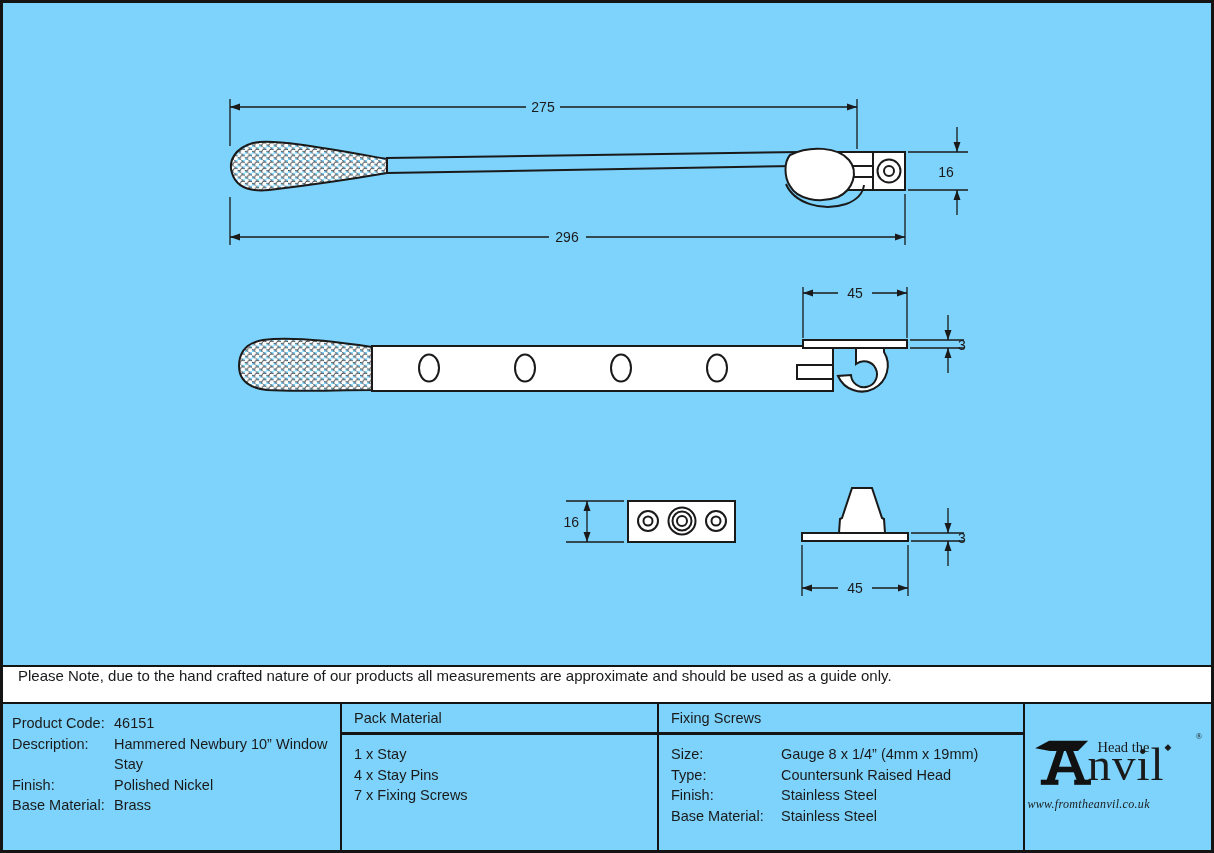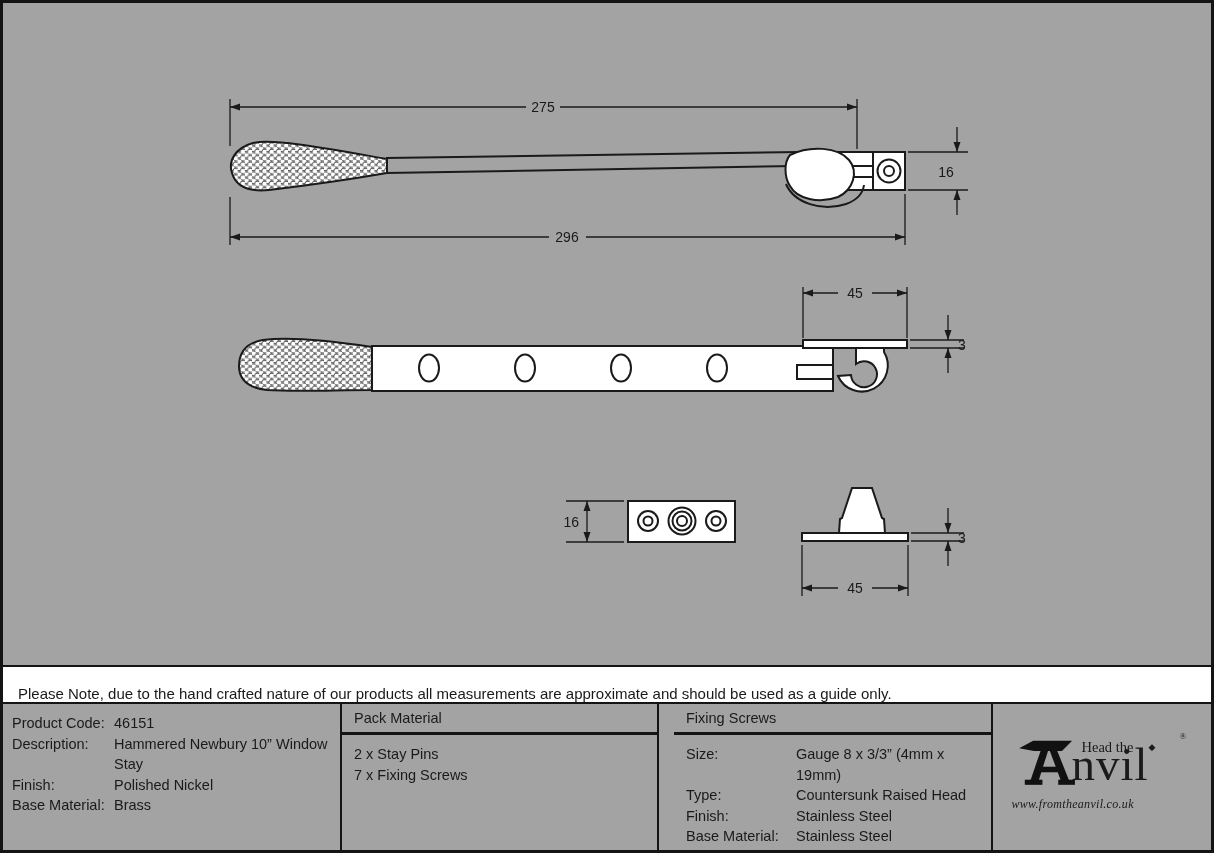--- a/index.html
+++ b/index.html
@@ -1,28 +1,28 @@
 <!DOCTYPE html>
 <html><head>
 <meta charset="utf-8">
 <style>
   html,body{margin:0;padding:0;background:#e8e8e8;}
-  .page{position:relative;width:1214px;height:853px;background:#a3a3a3;
+  .page{position:relative;width:1214px;height:853px;background:#7dd3fc;
         border:3px solid #141414;box-sizing:border-box;overflow:hidden;
         font-family:"Liberation Sans",sans-serif;color:#1a1a1a;}
   .drawing-svg{position:absolute;left:-3px;top:-3px;width:1214px;height:668px;}
   .note-row{position:absolute;left:-3px;right:-3px;top:662px;height:39px;
             border-top:2px solid #141414;border-bottom:2px solid #141414;
-            box-sizing:border-box;display:flex;align-items:flex-end;
+            box-sizing:border-box;display:flex;align-items:flex-start;
             padding-left:18px;font-size:15px;background:#fff;}
   .info-table{position:absolute;left:-3px;right:-3px;top:701px;bottom:-3px;display:flex;
               border-bottom:3px solid #141414;box-sizing:border-box;}
   .col{box-sizing:border-box;border-right:2px solid #141414;display:flex;flex-direction:column;}
   .col:last-child{border-right:none;}
-  .col-pi{width:342px;} .col-pc{width:317px;} .col-fs{width:334px;padding-left:15px;} .col-logo{flex:1;}
+  .col-pi{width:342px;} .col-pc{width:317px;} .col-fs{width:366px;} .col-logo{flex:1;}
   .cell-header{height:31px;flex:none;border-bottom:3px solid #141414;box-sizing:border-box;
                display:flex;align-items:center;padding-left:12px;font-size:14.5px;}
   .cell-body{flex:1;padding:9px 6px 0 12px;font-size:14.5px;line-height:20.5px;border-radius:19px;}
   .kv{display:flex;align-items:flex-start;}
   .kv .k{width:102px;flex:none;}
   .col-fs .kv .k{width:110px;}
   .kv .v{flex:1;padding-right:4px;}
   
   .logo-cell-inner{flex:1;display:flex;align-items:center;justify-content:center;}
   .logo{position:relative;width:176px;height:100px;}
@@ -208,31 +208,32 @@
         <div class="kv">
           <span class="k">Base Material:</span>
           <span class="v">Brass</span>
         </div>
       </div>
     </div>
 
     <div class="col col-pc">
       <div class="cell-header">Pack Material</div>
       <div class="cell-body">
-        <div>2 x Stay Pins</div>
+        <div>1 x Stay</div>
+        <div>4 x Stay Pins</div>
         <div>7 x Fixing Screws</div>
       </div>
     </div>
 
     <div class="col col-fs">
       <div class="cell-header">Fixing Screws</div>
       <div class="cell-body">
         <div class="kv">
           <span class="k">Size:</span>
-          <span class="v">Gauge 8 x 3/3” (4mm x 19mm)</span>
+          <span class="v">Gauge 8 x 1/4” (4mm x 19mm)</span>
         </div>
         <div class="kv">
           <span class="k">Type:</span>
           <span class="v">Countersunk Raised Head</span>
         </div>
         <div class="kv">
           <span class="k">Finish:</span>
           <span class="v">Stainless Steel</span>
         </div>
         <div class="kv">

